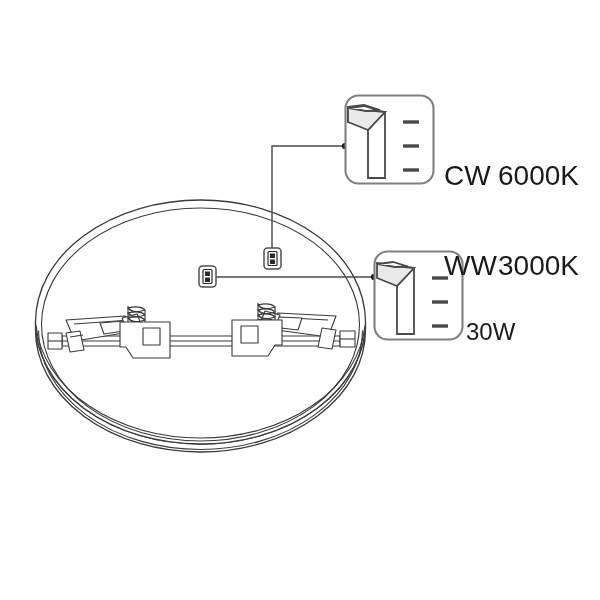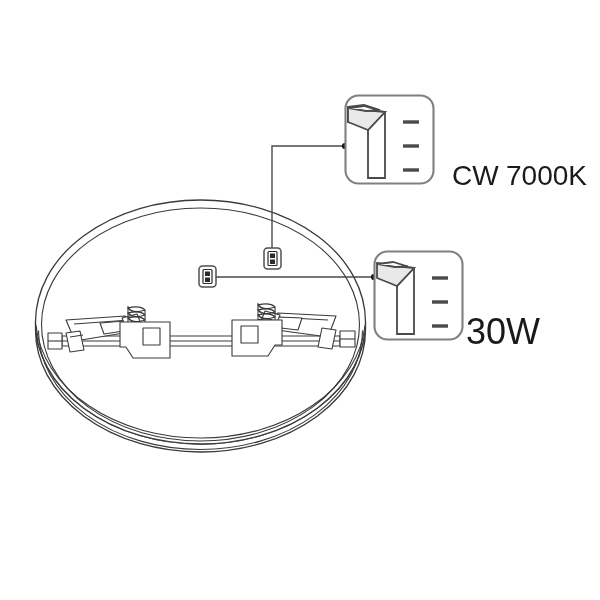--- a/index.html
+++ b/index.html
@@ -40,27 +40,26 @@
     font-size: 28px;
     line-height: 30px;
   }
   #cct-labels .row {
     display: block;
     height: 30px;
   }
   #cct-labels .code {
     display: inline-block;
     width: 54px;
-    margin-left: 8px;
   }
   
   #watt-labels {
     left: 466px;
     top: 257px;
-    font-size: 36px;
+    font-size: 24px;
     line-height: 30px;
   }
   #watt-labels .row {
     display: block;
     height: 30px;
   }
 </style>
 </head>
 <body>
 
@@ -227,20 +226,21 @@
         <g>
           <path class="tick" d="M 432 278 L 448 278"></path>
           <path class="tick" d="M 432 302 L 448 302"></path>
           <path class="tick" d="M 432 326 L 448 326"></path>
         </g>
       </g>
     </g>
   </svg>
 
   <div class="spec-text" id="cct-labels">
-    <span class="row"><span class="code">CW</span><span>7000K</span></span>
+    <span class="row"><span class="code">CW</span><span>6000K</span></span>
+    <span class="row"><span class="code">WW</span><span>3000K</span></span>
   </div>
 
   <div class="spec-text" id="watt-labels">
     <span class="row">30W</span>
   </div>
 
 </div>
 
 </body></html>

